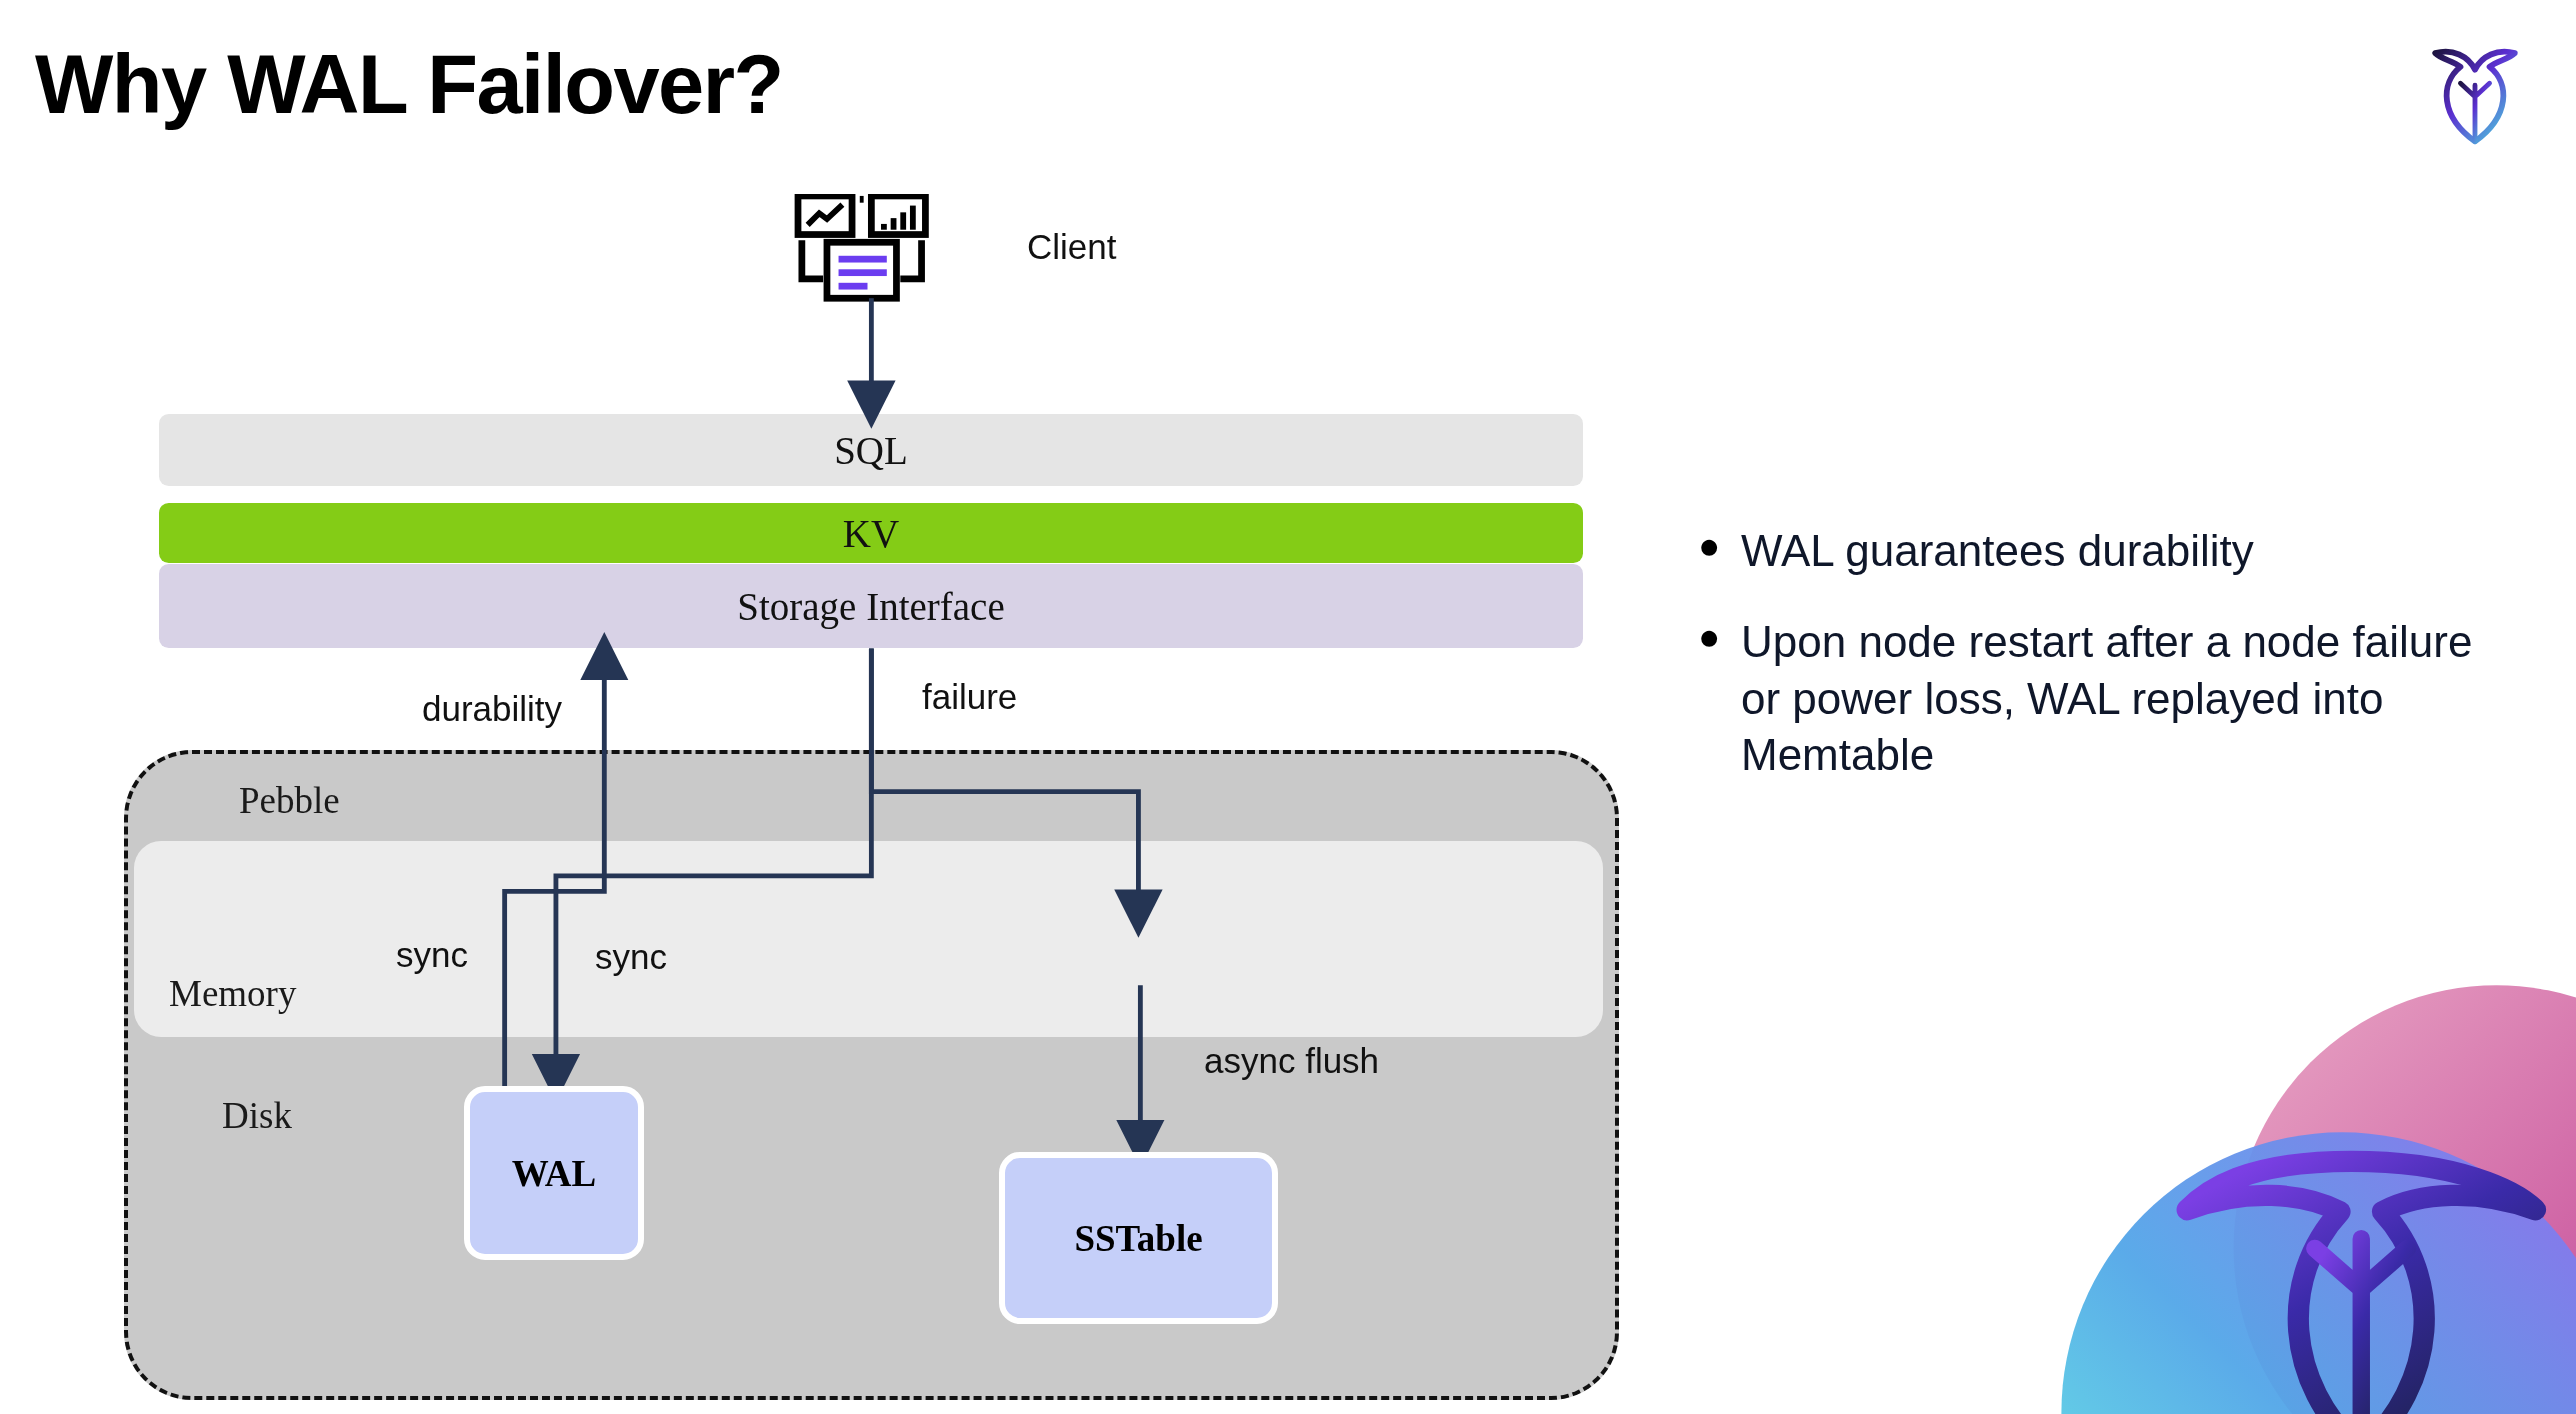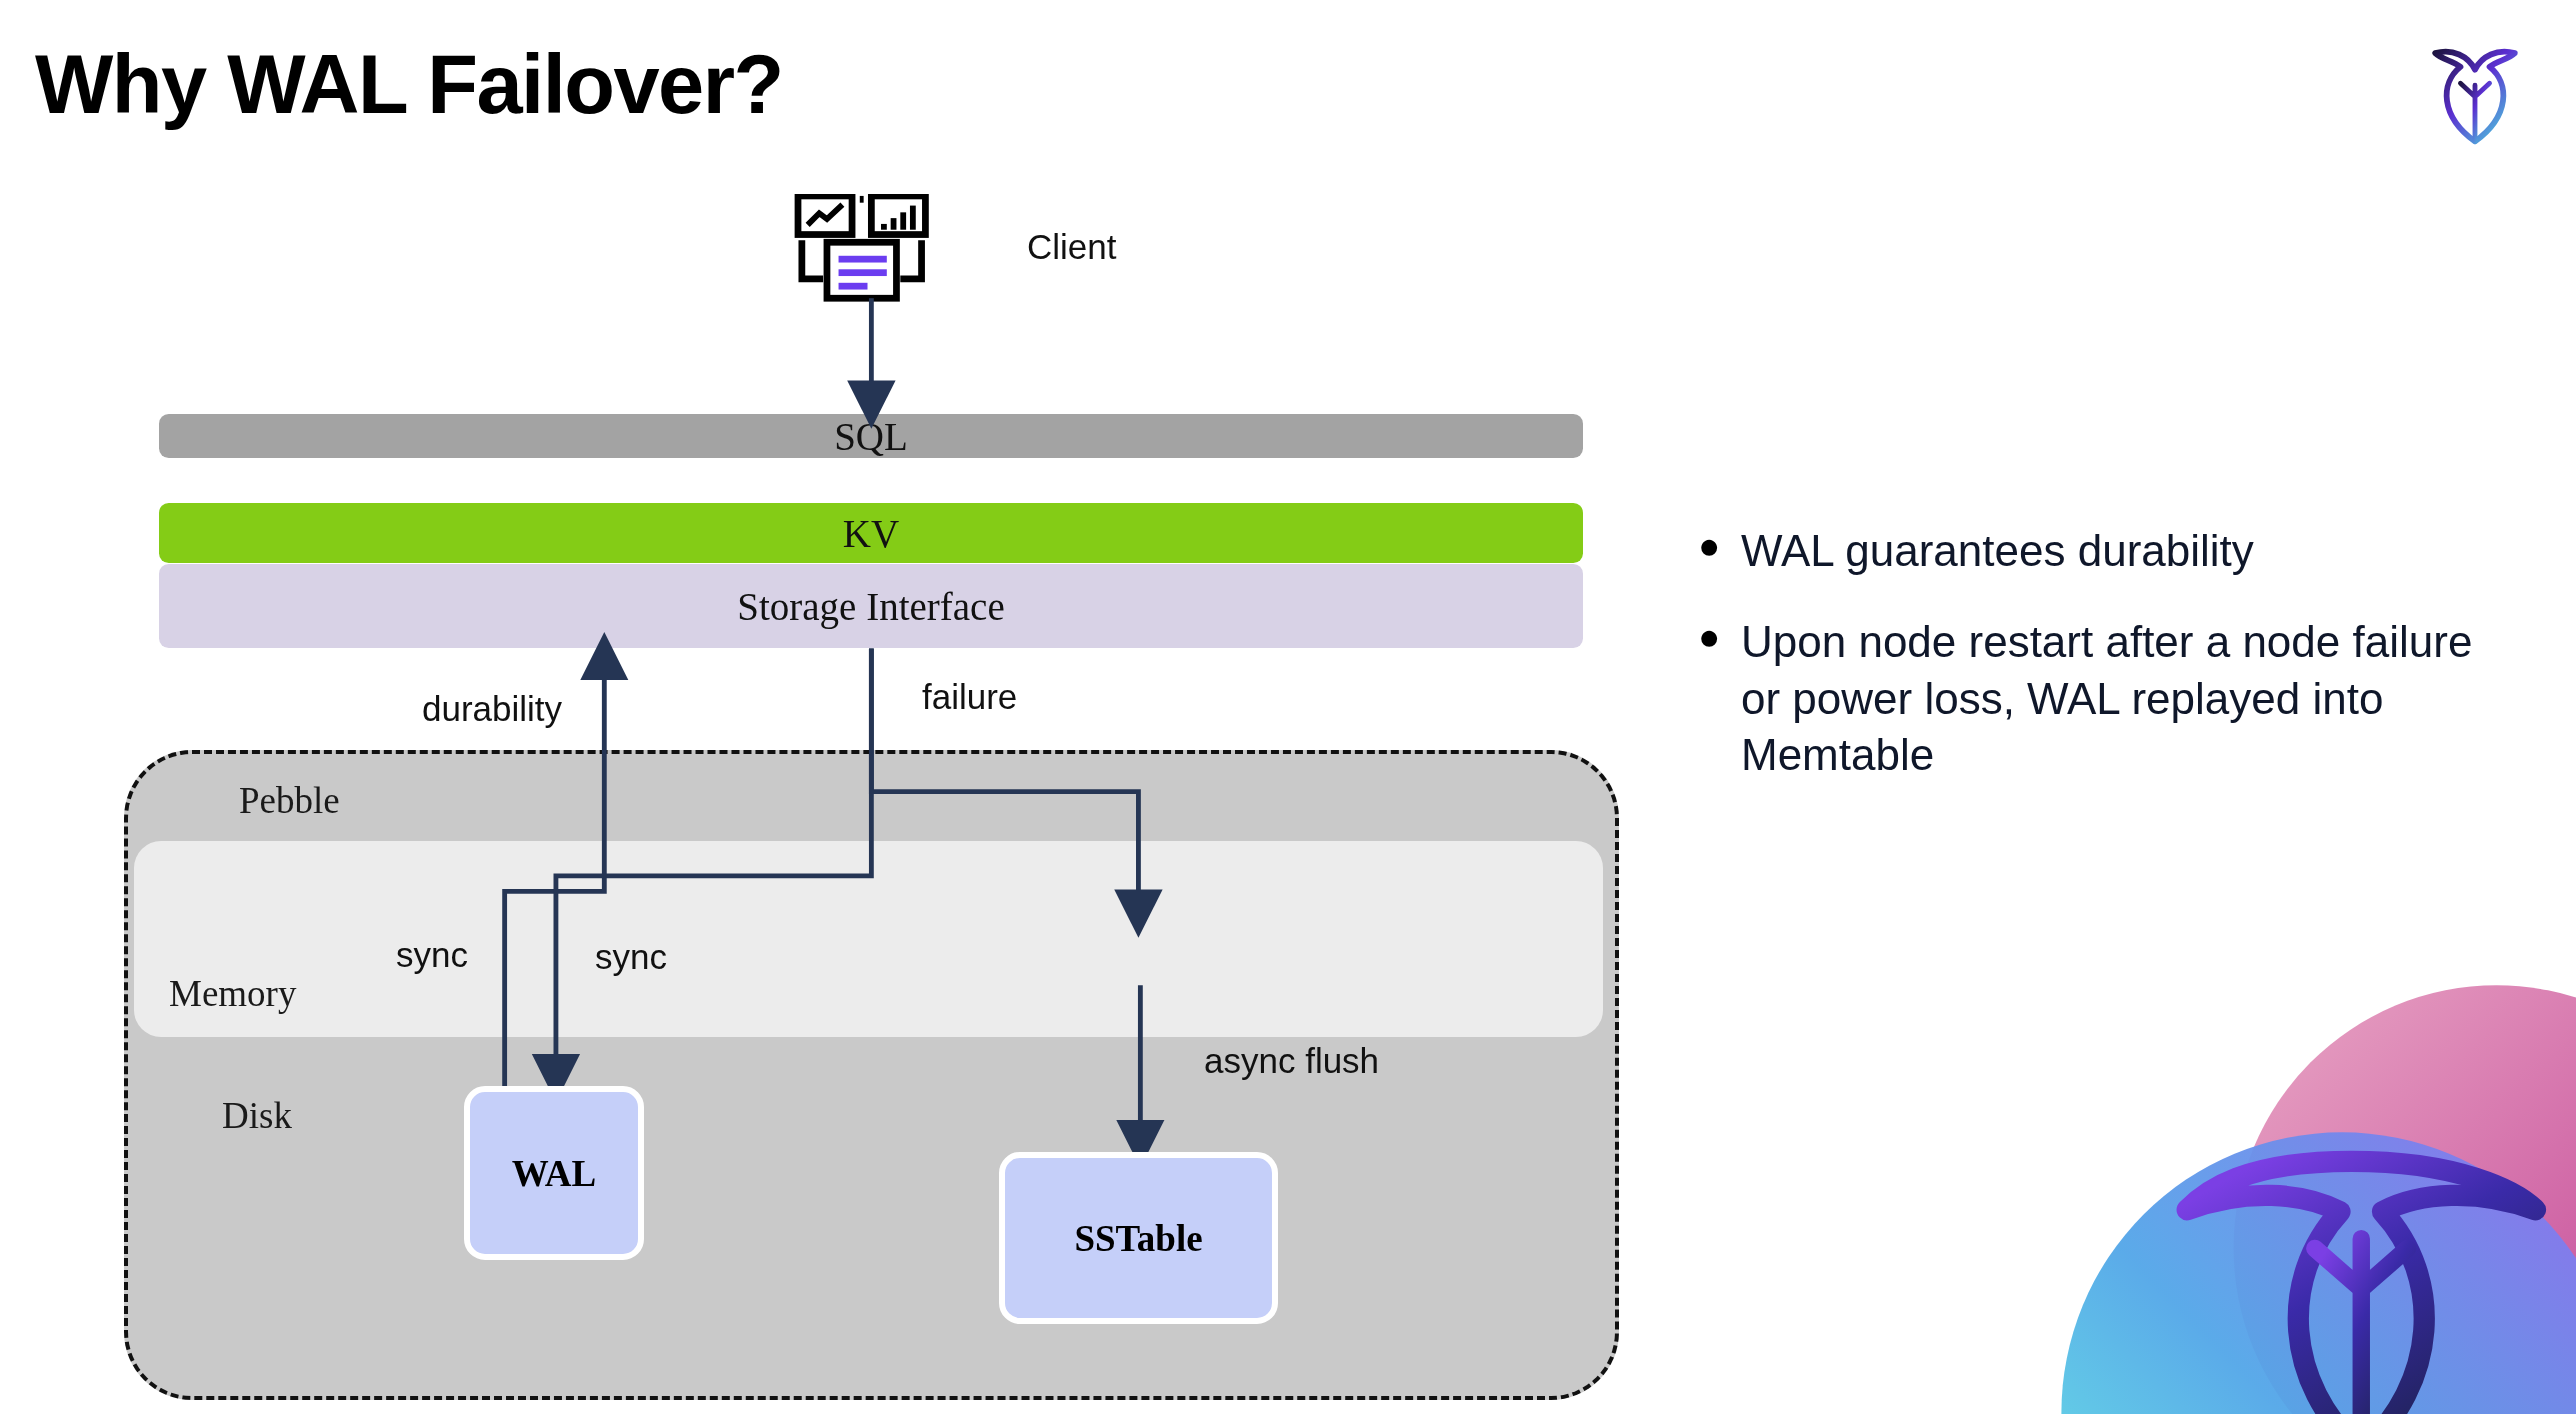--- a/index.html
+++ b/index.html
@@ -32,21 +32,21 @@
   #diagram { position: absolute; left: 16px; top: 0; width: 1703px; height: 1415px; }
 
   .layer-bar {
     position: absolute;
     border-radius: 9.7px;
     display: flex; align-items: center; justify-content: center;
     font-family: "Liberation Serif", serif;
     font-size: 39px;
     color: #111111;
   }
-  #bar-sql     { left: 143px; top: 414px; width: 1424px; height: 44px; background: #a3a3a3; text-align: right; }
+  #bar-sql     { left: 143px; top: 414px; width: 1424px; height: 72px; background: #e5e5e5; text-align: right; }
   #bar-kv      { left: 143px; top: 503px; width: 1424px; height: 60px; background: #84cc16; }
   #bar-storage { left: 143px; top: 564px; width: 1424px; height: 84px; background: #d8d2e6; }
 
   
   #pebble-container {
     position: absolute; left: 108px; top: 750px; width: 1495px; height: 650px;
     background: #c9c9c9;
     border: 4.8px dashed #111111;
     border-radius: 68px;
   }

